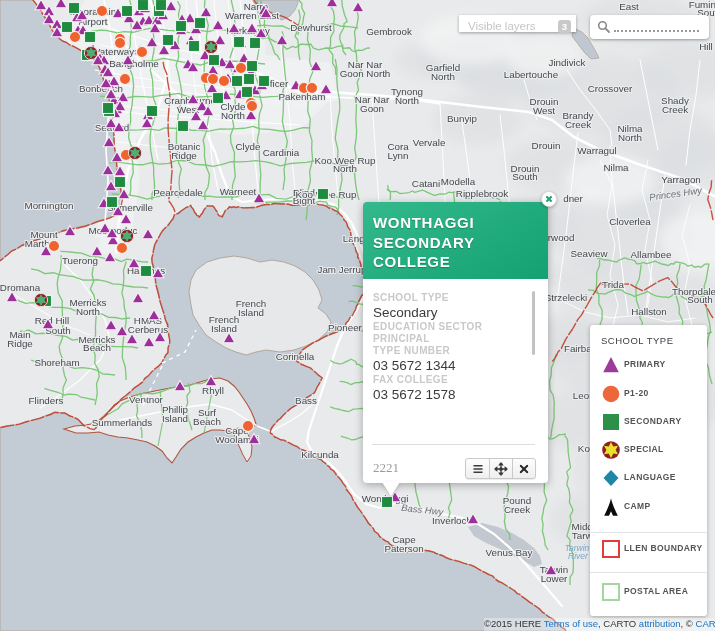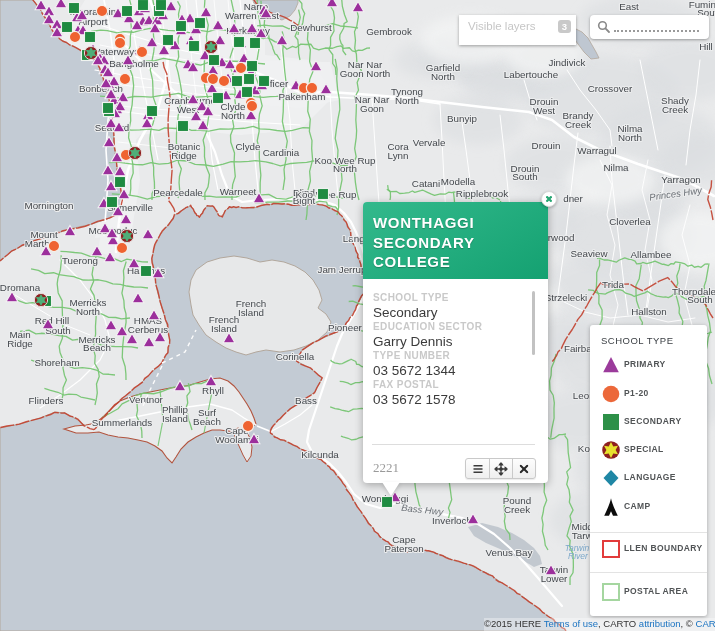--- a/index.html
+++ b/index.html
@@ -1,18 +1,18 @@
 <!DOCTYPE html>
 <html><head><meta charset="utf-8">
 <style>
 * { margin:0; padding:0; box-sizing:border-box; }
 html,body { width:715px; height:631px; overflow:hidden; font-family:"Liberation Sans",sans-serif; }
 #map { position:relative; width:715px; height:631px; background:#e9eaeb; overflow:hidden; }
 
-.layers { position:absolute; left:459px; top:15px; width:117px; height:30px; background:#fff;
+.layers { position:absolute; left:459px; top:15px; width:117px; height:17px; background:#fff;
   border-radius:0; box-shadow:0 1px 3px rgba(0,0,0,.35); }
 .layers .t { position:absolute; left:9px; top:5px; font-size:11.5px; color:#c6c6c6; }
 .layers .b { position:absolute; right:5px; top:5px; width:13px; height:13px; background:#c9c9c9;
   border-radius:3px; color:#fff; font-size:9.5px; font-weight:bold; text-align:center; line-height:13px; }
 
 .search { position:absolute; left:590px; top:15px; width:119px; height:24px; background:#fff;
   border-radius:4px; box-shadow:0 1px 3px rgba(0,0,0,.35); }
 .search .dots { position:absolute; left:24px; right:10px; bottom:7px; border-bottom:2px dotted #9a9a9a; }
 
 .popup { position:absolute; left:363px; top:202px; width:185px; height:281px; background:#fff;
@@ -565,24 +565,24 @@
 </div>
 
 <div class="popup">
   <div class="ph">
         <h1>WONTHAGGI<br>SECONDARY<br>COLLEGE</h1>
       </div>
   <div class="pb">
     <div class="l">SCHOOL TYPE</div>
         <div class="v">Secondary</div>
     <div class="l">EDUCATION SECTOR</div>
-        <div class="v">Garry Dennis</div>
+    <div class="l">PRINCIPAL</div>
     <div class="l">TYPE NUMBER</div>
         <div class="v">03 5672 1344</div>
-    <div class="l">FAX POSTAL</div>
+    <div class="l">FAX COLLEGE</div>
         <div class="v">03 5672 1578</div>
   </div>
   <div class="thumb"></div>
   <div class="sep"></div>
   <div class="cnt">2221</div>
   <div class="tail"></div>
   <div class="btns">
     <div class="bt">
           <svg width="11" height="11" viewBox="0 0 11 11">
             <g stroke="#3a3a3a" stroke-width="1.6">

